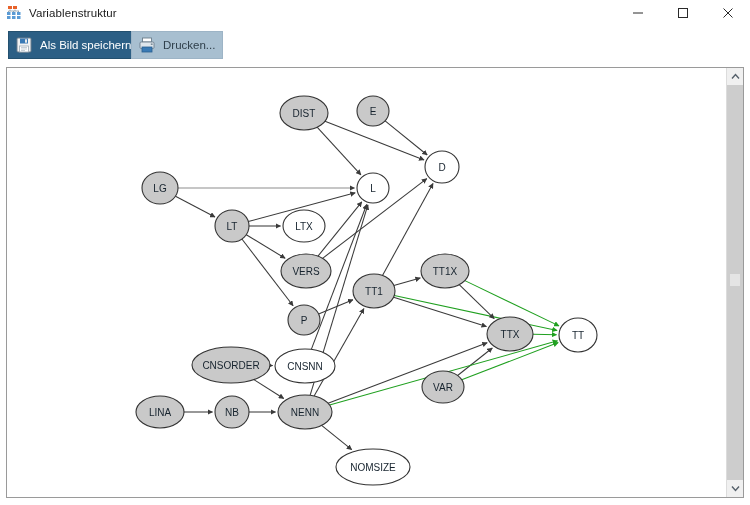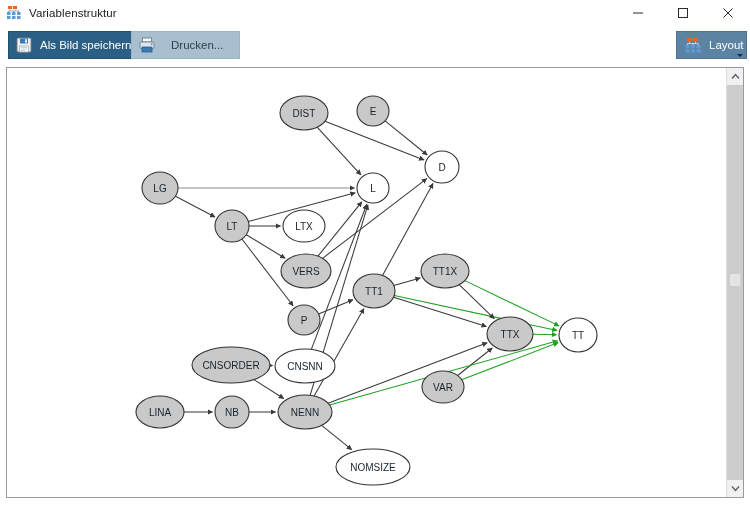--- a/index.html
+++ b/index.html
@@ -52,24 +52,23 @@
     box-sizing: border-box;
     font-size: 11.5px;
     white-space: nowrap;
   }
   #btn-save {
     left: 8px; padding: 0 7px 0 5px;
     background: #2c5f85; color: #ffffff;
     border-color: #23506f;
   }
   #btn-print {
-    left: 131px; padding: 0 16px 0 5px;
+    left: 131px; padding: 0 7px 0 5px;
     background: #a8bfd0; color: #30404c;
     border-color: #9db4c6;
-    gap: 8px;
   }
   #btn-layout {
     left: 676px; width: 71px; padding: 0 6px 0 6px;
     background: #5d83a3; color: #ffffff;
     border: 1px solid #4d7294;
     justify-content: flex-start;
   }
   .tbtn .lbl { margin-left: 6px; }
   .icon-box { width: 20px; height: 20px; position: relative; flex: 0 0 auto; }
   #layout-caret {
@@ -196,37 +195,20 @@
         <svg width="20" height="20" viewBox="0 0 20 20">
           <rect x="5.5" y="3" width="9" height="4" fill="#ffffff" stroke="#6b7d8c" stroke-width="0.9"></rect>
           <rect x="3" y="7" width="14" height="6.5" rx="1.2" fill="#dfe6ec" stroke="#6b7d8c" stroke-width="0.9"></rect>
           <rect x="5" y="12" width="10" height="5" fill="#3a7ab5" stroke="#2a5f90" stroke-width="0.8"></rect>
           <rect x="13.8" y="8.4" width="1.8" height="1.6" fill="#7d8e9b"></rect>
         </svg>
       </span>
       <span class="lbl">Drucken...</span>
     </div>
 
-    <div class="tbtn" id="btn-layout">
-      <span class="icon-box">
-        <svg width="20" height="20" viewBox="0 0 20 20">
-          <rect x="4" y="3" width="5" height="3.6" fill="#e8622a"></rect>
-          <rect x="10" y="3" width="5" height="3.6" fill="#e8622a"></rect>
-          <rect x="2.5" y="10" width="4" height="3.3" fill="#5b9bd5"></rect>
-          <rect x="8" y="10" width="4" height="3.3" fill="#5b9bd5"></rect>
-          <rect x="13.5" y="10" width="4" height="3.3" fill="#5b9bd5"></rect>
-          <rect x="2.5" y="14.3" width="4" height="3.3" fill="#5b9bd5"></rect>
-          <rect x="8" y="14.3" width="4" height="3.3" fill="#5b9bd5"></rect>
-          <rect x="13.5" y="14.3" width="4" height="3.3" fill="#5b9bd5"></rect>
-          <path d="M6.5 6.8 V8.6 M12.5 6.8 V8.6 M4.3 8.6 H15.3 M4.3 8.6 V10 M10 8.6 V10 M15.3 8.6 V10" stroke="#cfd9e2" stroke-width="0.9" fill="none"></path>
-        </svg>
-      </span>
-      <span class="lbl">Layout</span>
-      <span id="layout-caret"></span>
-    </div>
   </div>
 
   <div id="panel">
     <div id="graph-area">
       <svg id="graph-svg" width="720" height="429" viewBox="0 0 720 429">
         <defs>
           <marker id="ah-dark" viewBox="0 0 10 10" refX="9" refY="5" markerWidth="5.2" markerHeight="5.2" orient="auto-start-reverse">
             <path d="M 0 0 L 10 5 L 0 10 z" fill="#3a3a3a"></path>
           </marker>
           <marker id="ah-green" viewBox="0 0 10 10" refX="9" refY="5" markerWidth="5.2" markerHeight="5.2" orient="auto-start-reverse">

